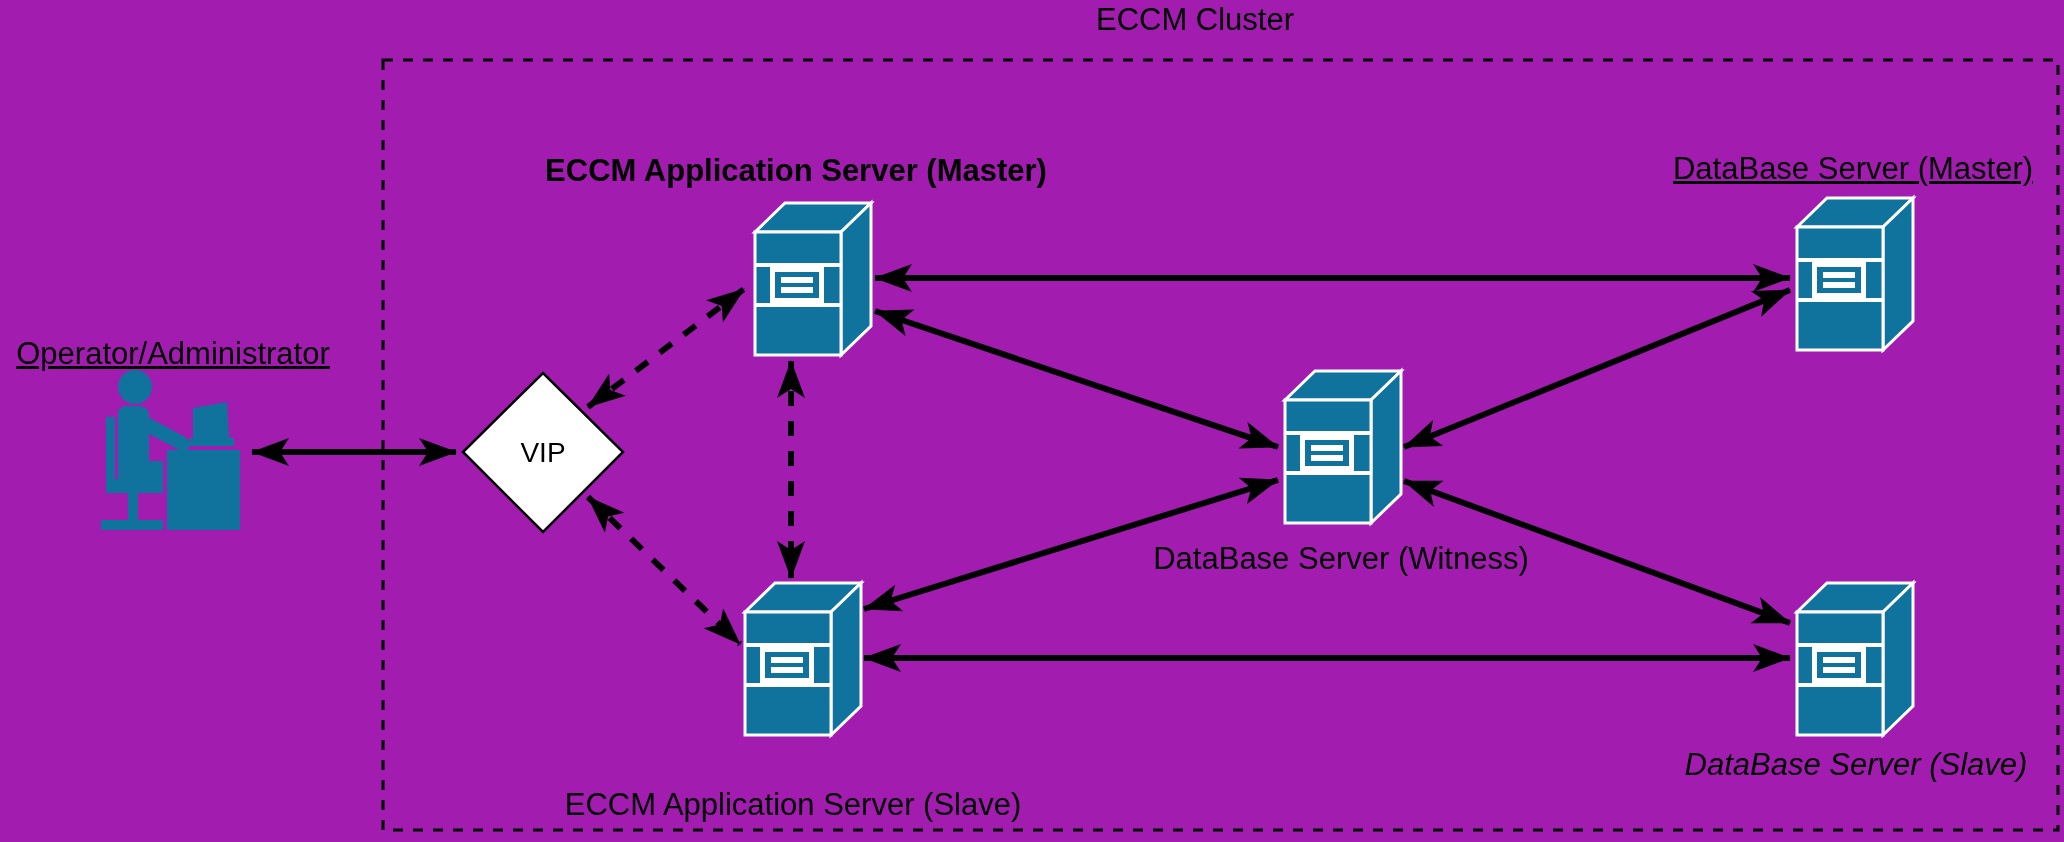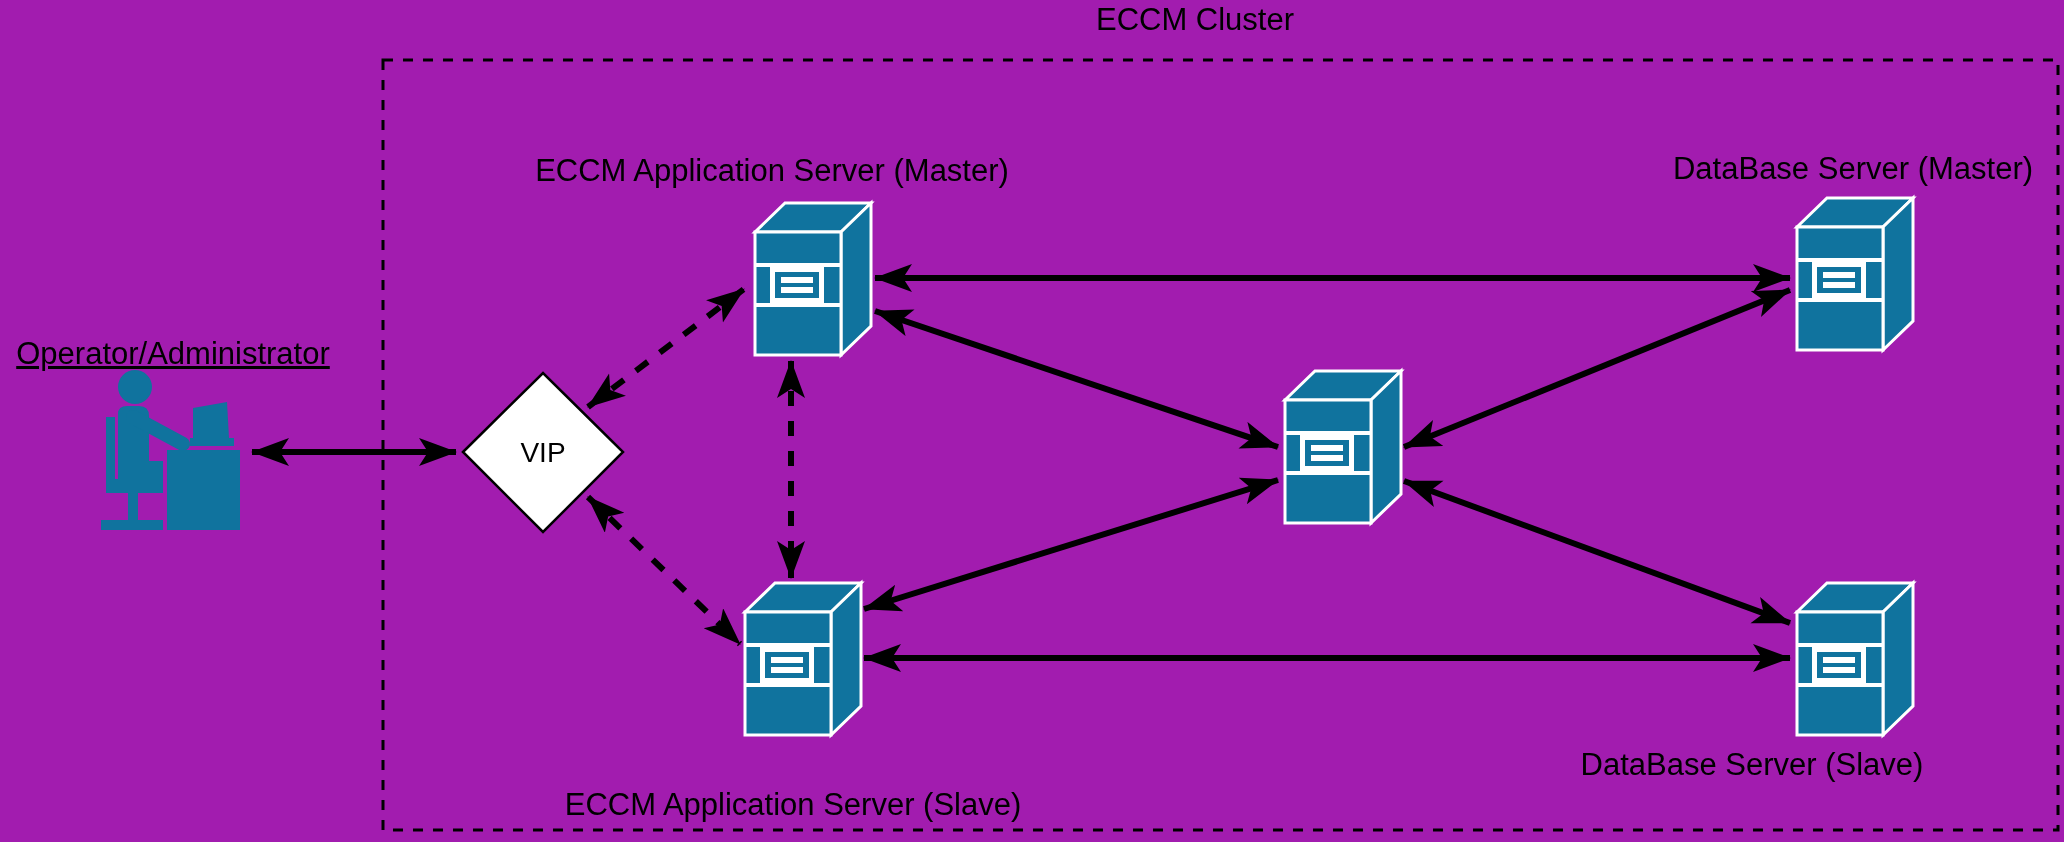--- a/index.html
+++ b/index.html
@@ -85,21 +85,22 @@
     <use href="#sym-server" x="1797" y="198"></use>
     <use href="#sym-server" x="1797" y="583"></use>
   </svg>
 
   <div class="lbl" style="left:1195px;top:3px;">ECCM Cluster</div>
 
   <div class="lbl" style="left:173px;top:337px;text-decoration:underline;">Operator/Administrator</div>
 
   <div class="lbl lbl-vip" style="left:543px;top:438px;">VIP</div>
 
-  <div class="lbl" style="left:772px;top:154px;">ECCM Application Server (Master)</div>
+  <div class="lbl" style="left:796px;top:154px;font-weight:bold;">ECCM Application Server (Master)</div>
 
   <div class="lbl" style="left:793px;top:788px;">ECCM Application Server (Slave)</div>
 
-  <div class="lbl" style="left:1853px;top:152px;">DataBase Server (Master)</div>
+  <div class="lbl" style="left:1853px;top:152px;text-decoration:underline;">DataBase Server (Master)</div>
 
+  <div class="lbl" style="left:1341px;top:542px;">DataBase Server (Witness)</div>
 
-  <div class="lbl" style="left:1752px;top:748px;">DataBase Server (Slave)</div>
+  <div class="lbl" style="left:1856px;top:748px;font-style:italic;">DataBase Server (Slave)</div>
 </div>
 
 </body></html>

